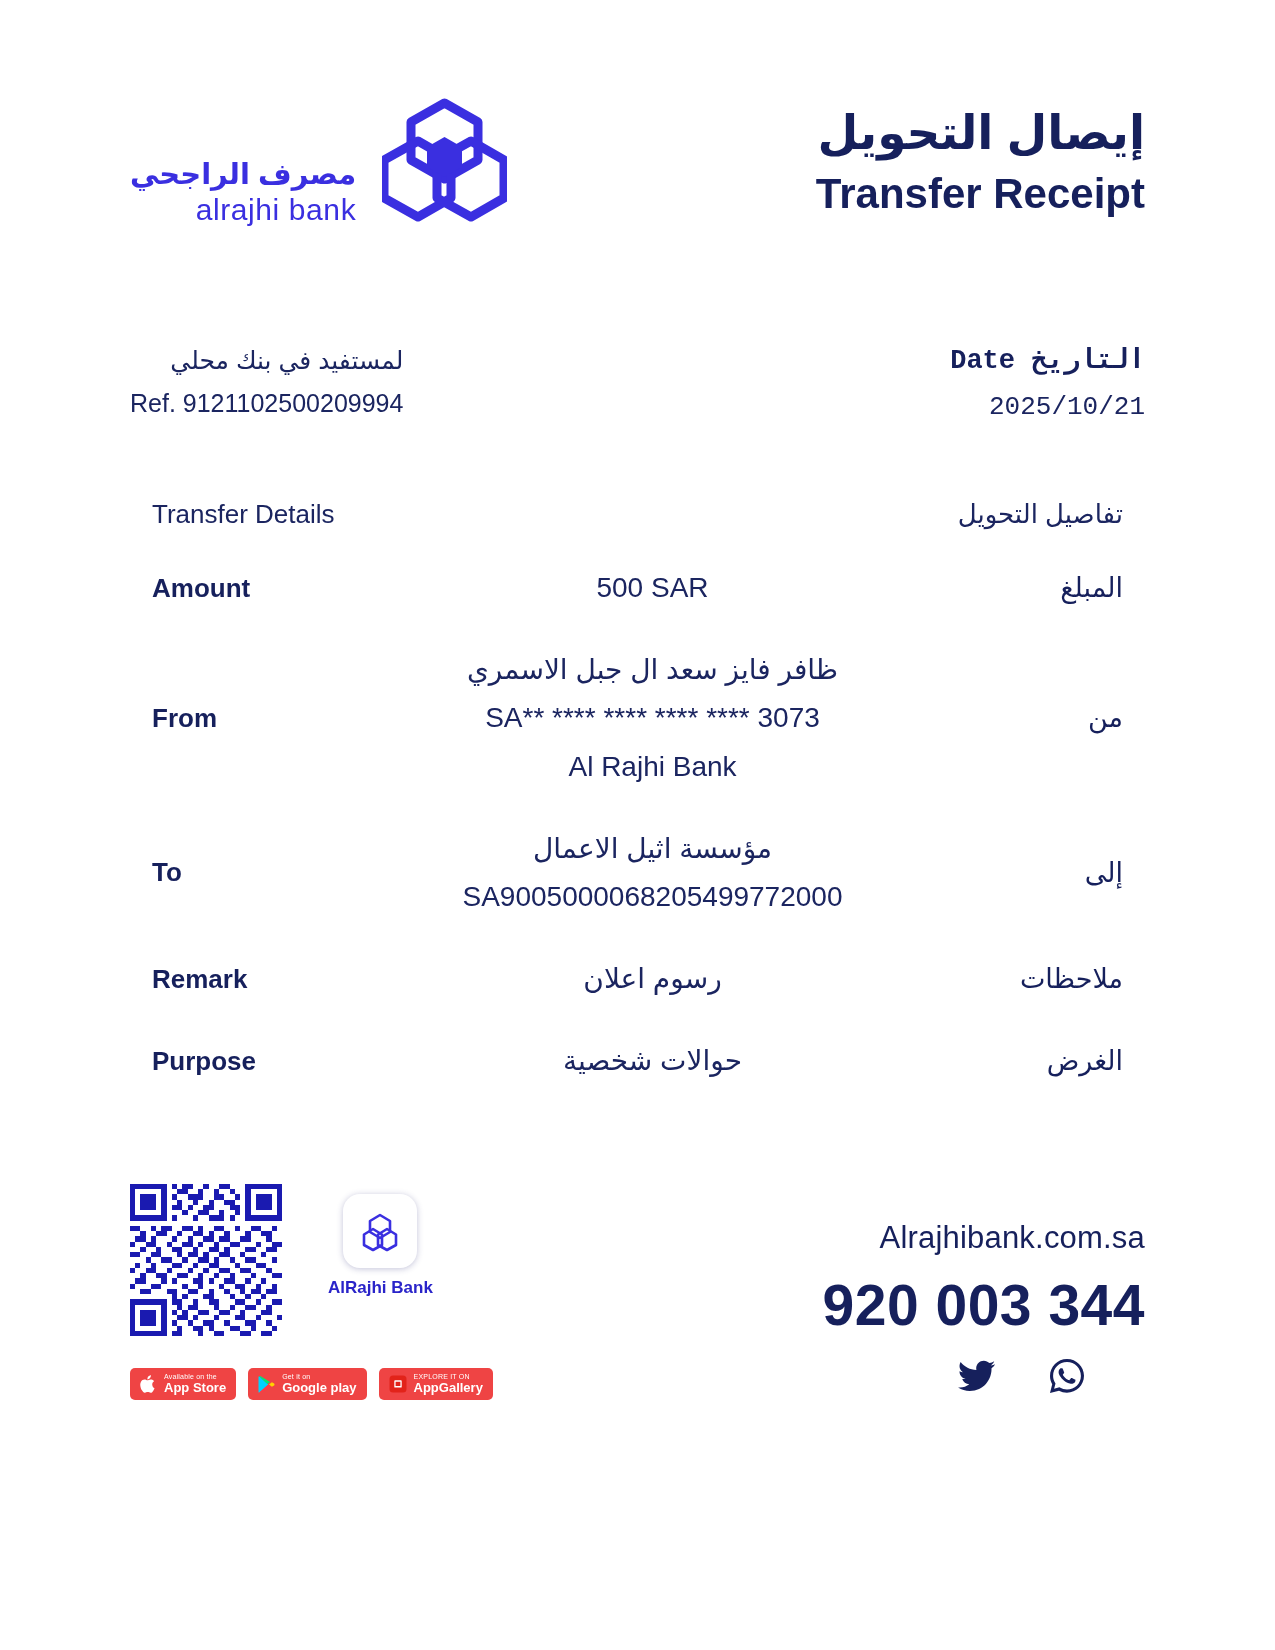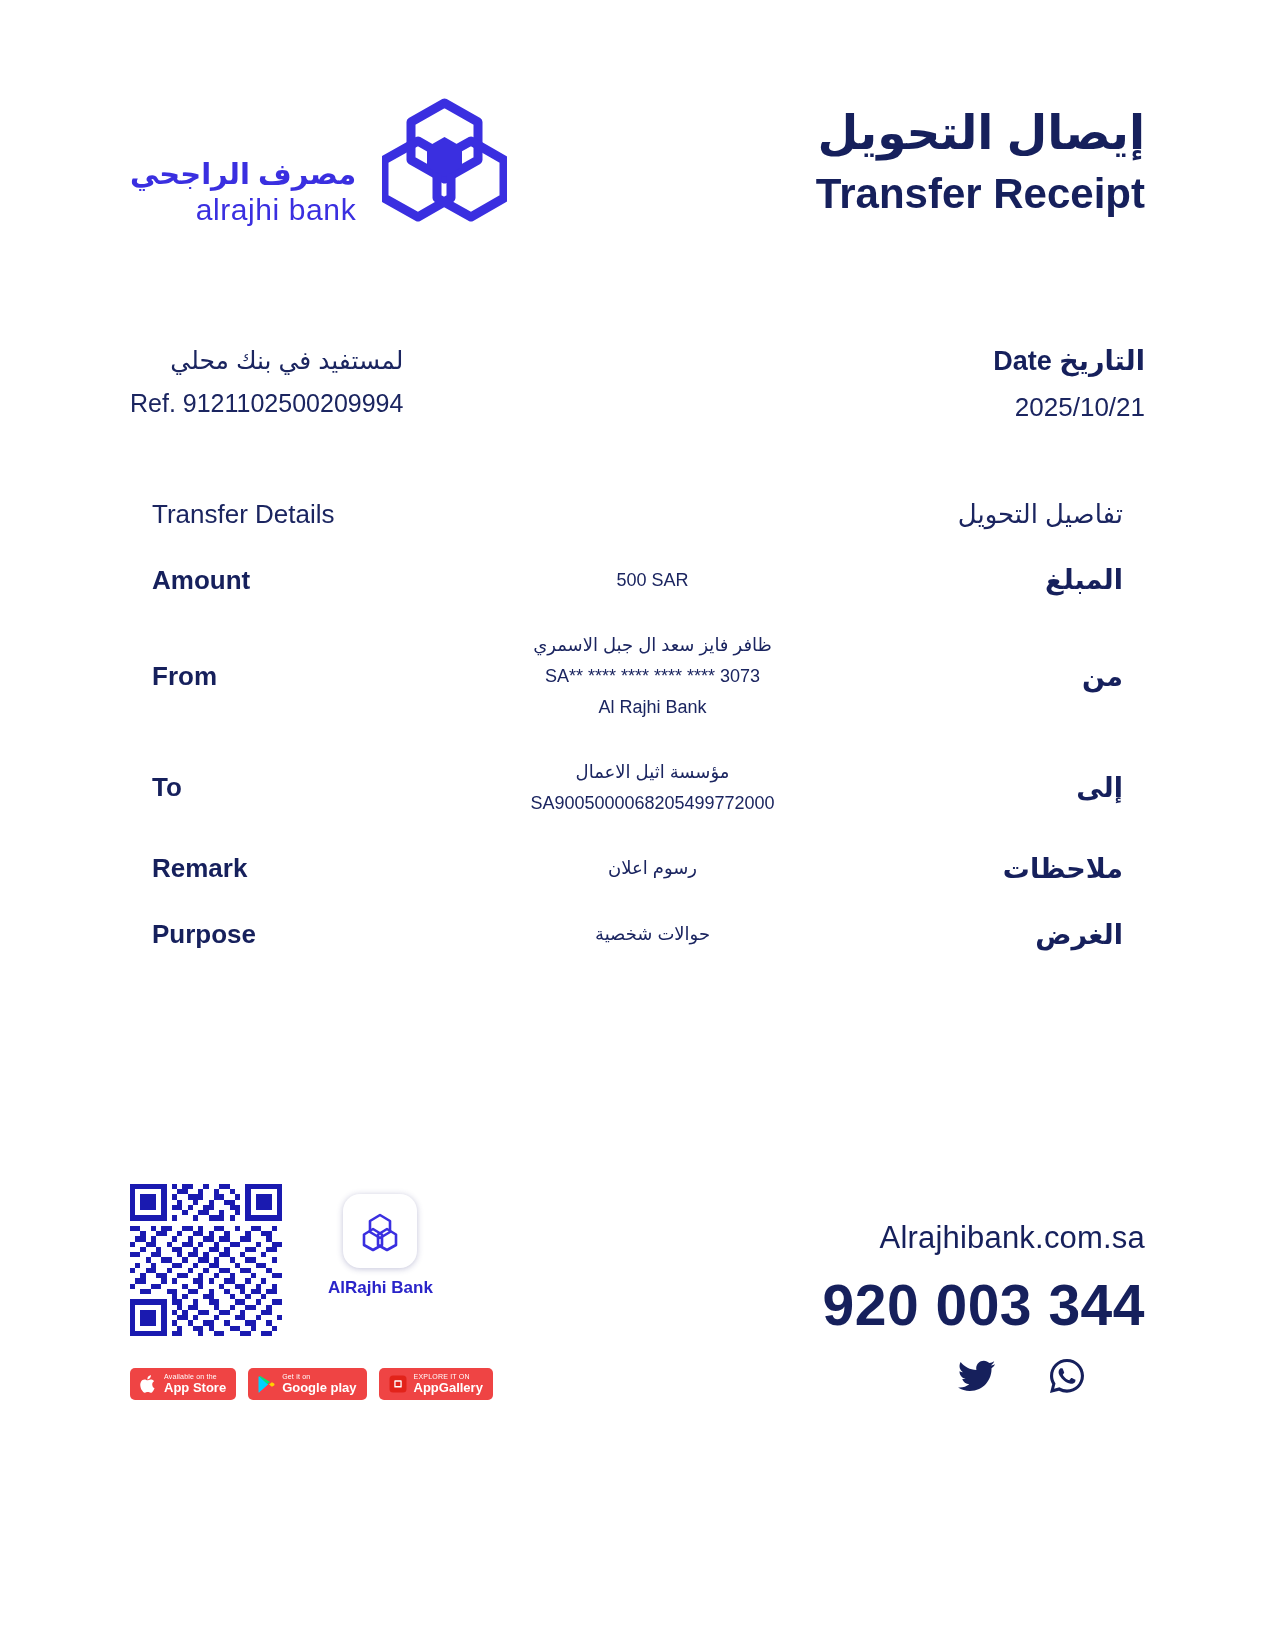--- a/index.html
+++ b/index.html
@@ -91,20 +91,21 @@
     line-height: 1.7;
     color: #1b2560;
   }
   .meta-left .ar {
     direction: rtl;
     font-size: 25px;
   }
   .meta-right {
     text-align: right;
     line-height: 1.7;
+    font-family: Liberation Mono, monospace;
   }
   .meta-right .date-label {
     font-size: 27px;
     font-weight: 700;
     color: #16205c;
     direction: rtl;
   }
   .meta-right .date-value {
     font-size: 26px;
     color: #1b2560;
@@ -140,33 +141,33 @@
   .row .label-en {
     width: 230px;
     flex: none;
     font-size: 26px;
     font-weight: 700;
     color: #16205c;
   }
   .row .value {
     flex: 1;
     text-align: center;
-    font-size: 18px;
+    font-size: 28px;
     color: #1b2560;
     line-height: 1.72;
   }
   .row .value .ar {
     direction: rtl;
   }
   .row .label-ar {
     width: 200px;
     flex: none;
     text-align: right;
     font-size: 27px;
-    font-weight: 700;
+    font-weight: 400;
     color: #16205c;
     direction: rtl;
   }
 
   
   .footer {
     position: absolute;
     left: 130px;
     right: 130px;
     bottom: 250px;

